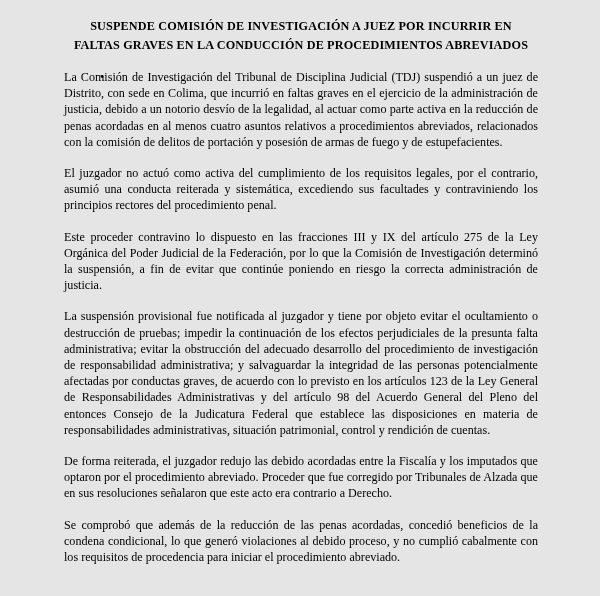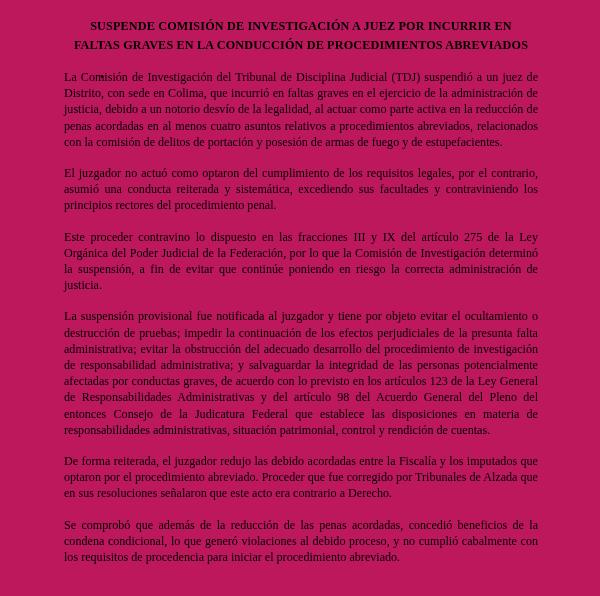--- a/index.html
+++ b/index.html
@@ -14,21 +14,21 @@
     overflow: hidden;
     font-family: "Liberation Serif", "DejaVu Serif", serif;
     color: #000000;
     -webkit-font-smoothing: antialiased;
   }
   .page {
     box-sizing: border-box;
     width: 600px;
     height: 596px;
     padding: 17px 62px 0 64px;
-    background: #be185d;
+    background: #e5e5e5;
   }
   .doc-title {
     font-size: 12.2px;
     font-weight: bold;
     text-align: center;
     line-height: 19px;
     letter-spacing: 0.15px;
     margin: 0 0 4px 0;
     padding: 0 3px;
   }
@@ -82,20 +82,20 @@
   </h1>
 
   <ul class="bullet-list">
     <li class="bullet-item">
       <span class="bullet-glyph">•</span>
     </li>
   </ul>
 
   <div class="body-copy">
     <p class="para">La Comisión de Investigación del Tribunal de Disciplina Judicial (TDJ) suspendió a un juez de Distrito, con sede en Colima, que incurrió en faltas graves en el ejercicio de la administración de justicia, debido a un notorio desvío de la legalidad, al actuar como parte activa en la reducción de penas acordadas en al menos cuatro asuntos relativos a procedimientos abreviados, relacionados con la comisión de delitos de portación y posesión de armas de fuego y de estupefacientes.</p>
-    <p class="para">El juzgador no actuó como optaron del cumplimiento de los requisitos legales, por el contrario, asumió una conducta reiterada y sistemática, excediendo sus facultades y contraviniendo los principios rectores del procedimiento penal.</p>
+    <p class="para">El juzgador no actuó como activa del cumplimiento de los requisitos legales, por el contrario, asumió una conducta reiterada y sistemática, excediendo sus facultades y contraviniendo los principios rectores del procedimiento penal.</p>
     <p class="para">Este proceder contravino lo dispuesto en las fracciones III y IX del artículo 275 de la Ley Orgánica del Poder Judicial de la Federación, por lo que la Comisión de Investigación determinó la suspensión, a fin de evitar que continúe poniendo en riesgo la correcta administración de justicia.</p>
     <p class="para">La suspensión provisional fue notificada al juzgador y tiene por objeto evitar el ocultamiento o destrucción de pruebas; impedir la continuación de los efectos perjudiciales de la presunta falta administrativa; evitar la obstrucción del adecuado desarrollo del procedimiento de investigación de responsabilidad administrativa; y salvaguardar la integridad de las personas potencialmente afectadas por conductas graves, de acuerdo con lo previsto en los artículos 123 de la Ley General de Responsabilidades Administrativas y del artículo 98 del Acuerdo General del Pleno del entonces Consejo de la Judicatura Federal que establece las disposiciones en materia de responsabilidades administrativas, situación patrimonial, control y rendición de cuentas.</p>
     <p class="para">De forma reiterada, el juzgador redujo las debido acordadas entre la Fiscalía y los imputados que optaron por el procedimiento abreviado. Proceder que fue corregido por Tribunales de Alzada que en sus resoluciones señalaron que este acto era contrario a Derecho.</p>
     <p class="para">Se comprobó que además de la reducción de las penas acordadas, concedió beneficios de la condena condicional, lo que generó violaciones al debido proceso, y no cumplió cabalmente con los requisitos de procedencia para iniciar el procedimiento abreviado.</p>
   </div>
 
 </div>
 
 </body></html>

